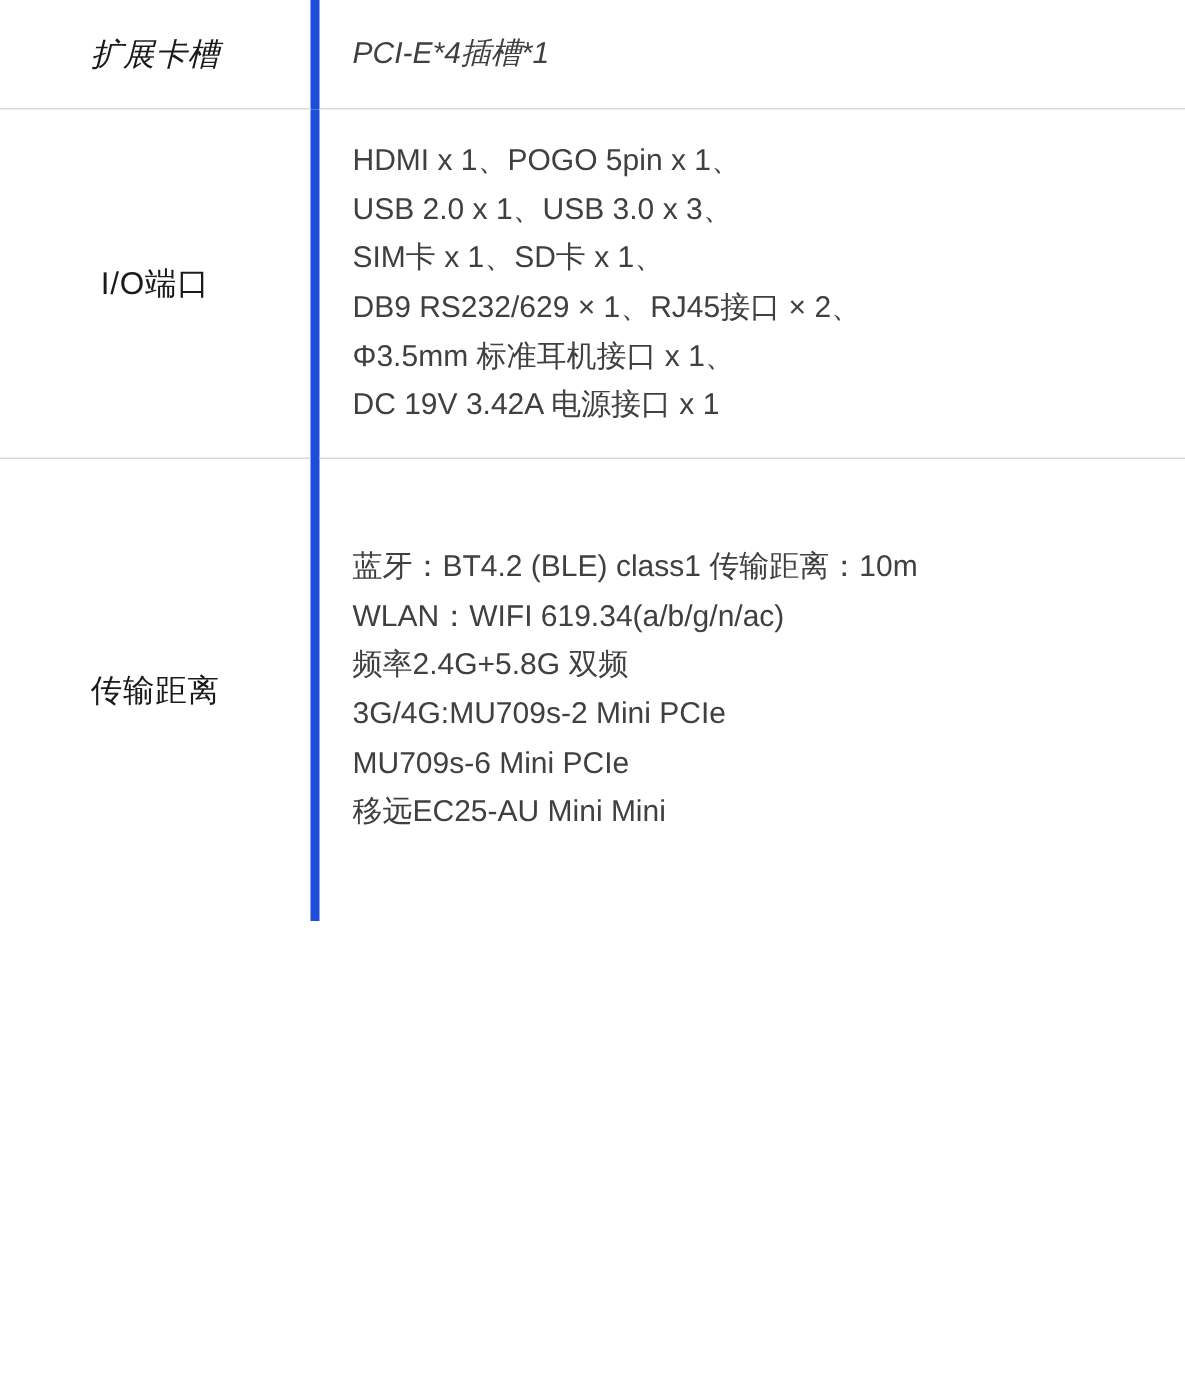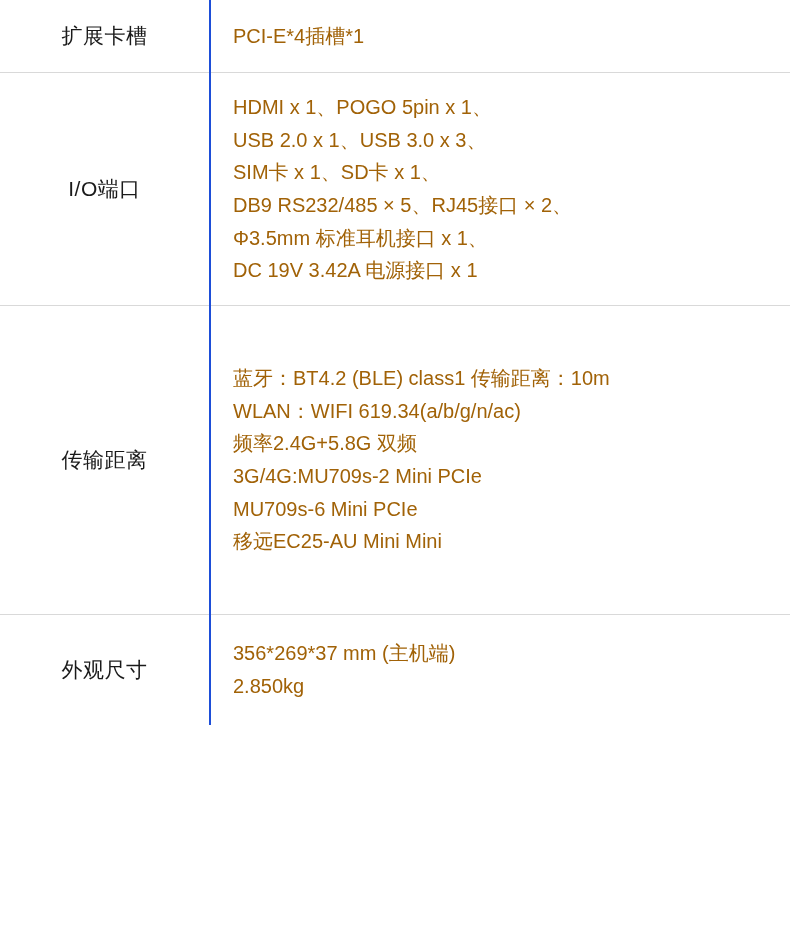--- a/index.html
+++ b/index.html
@@ -19,37 +19,38 @@
     table-layout: fixed;
   }
   .spec-table col.label-col { width: 210px; }
   .spec-table col.value-col { width: 580px; }
 
   .spec-table tr {
     border-top: 1px solid #d9d9d9;
   }
   .spec-table tr:first-child {
     border-top: none;
+    font-style: italic;
   }
 
   .cell-label {
     text-align: center;
     vertical-align: middle;
     font-size: 21px;
     color: #1a1a1a;
     padding: 0 6px;
     letter-spacing: 0.5px;
   }
   .cell-value {
     vertical-align: middle;
     font-size: 20px;
     line-height: 1.63;
-    color: #a16207;
+    color: #404040;
     padding: 0 10px 0 22px;
-    border-left: 2px solid #1d4ed8;
+    border-left: 6px solid #1d4ed8;
   }
   .cell-value .line {
     white-space: nowrap;
   }
 
   .row-expansion .cell-label,
   .row-expansion .cell-value { height: 72px; }
   .row-io .cell-label,
   .row-io .cell-value { height: 232px; margin-left: 24px; }
   .row-comm .cell-label,
@@ -79,42 +80,35 @@
         <div class="line">PCI-E*4插槽*1</div>
       </td>
     </tr>
 
     <tr class="row-io">
       <td class="cell-label">I/O端口</td>
       <td class="cell-value">
         <div class="line">HDMI x 1、POGO 5pin x 1、</div>
         <div class="line">USB 2.0 x 1、USB 3.0 x 3、</div>
         <div class="line">SIM卡 x 1、SD卡 x 1、</div>
-        <div class="line">DB9 RS232/485 × 5、RJ45接口 × 2、</div>
+        <div class="line">DB9 RS232/629 × 1、RJ45接口 × 2、</div>
         <div class="line">Φ3.5mm 标准耳机接口 x 1、</div>
         <div class="line">DC 19V 3.42A 电源接口 x 1</div>
       </td>
     </tr>
 
     <tr class="row-comm">
       <td class="cell-label">传输距离</td>
       <td class="cell-value">
         <div class="line">蓝牙：BT4.2 (BLE) class1 传输距离：10m</div>
         <div class="line">WLAN：WIFI 619.34(a/b/g/n/ac)</div>
         <div class="line">频率2.4G+5.8G 双频</div>
         <div class="line">3G/4G:MU709s-2 Mini PCIe</div>
         <div class="line">MU709s-6 Mini PCIe</div>
         <div class="line">移远EC25-AU Mini Mini</div>
       </td>
     </tr>
 
 
-    <tr class="row-size">
-      <td class="cell-label">外观尺寸</td>
-      <td class="cell-value">
-        <div class="line">356*269*37 mm (主机端)</div>
-        <div class="line">2.850kg</div>
-      </td>
-    </tr>
   </tbody>
 </table>
 
 <div class="bottom-filler"></div>
 
 </body></html>

